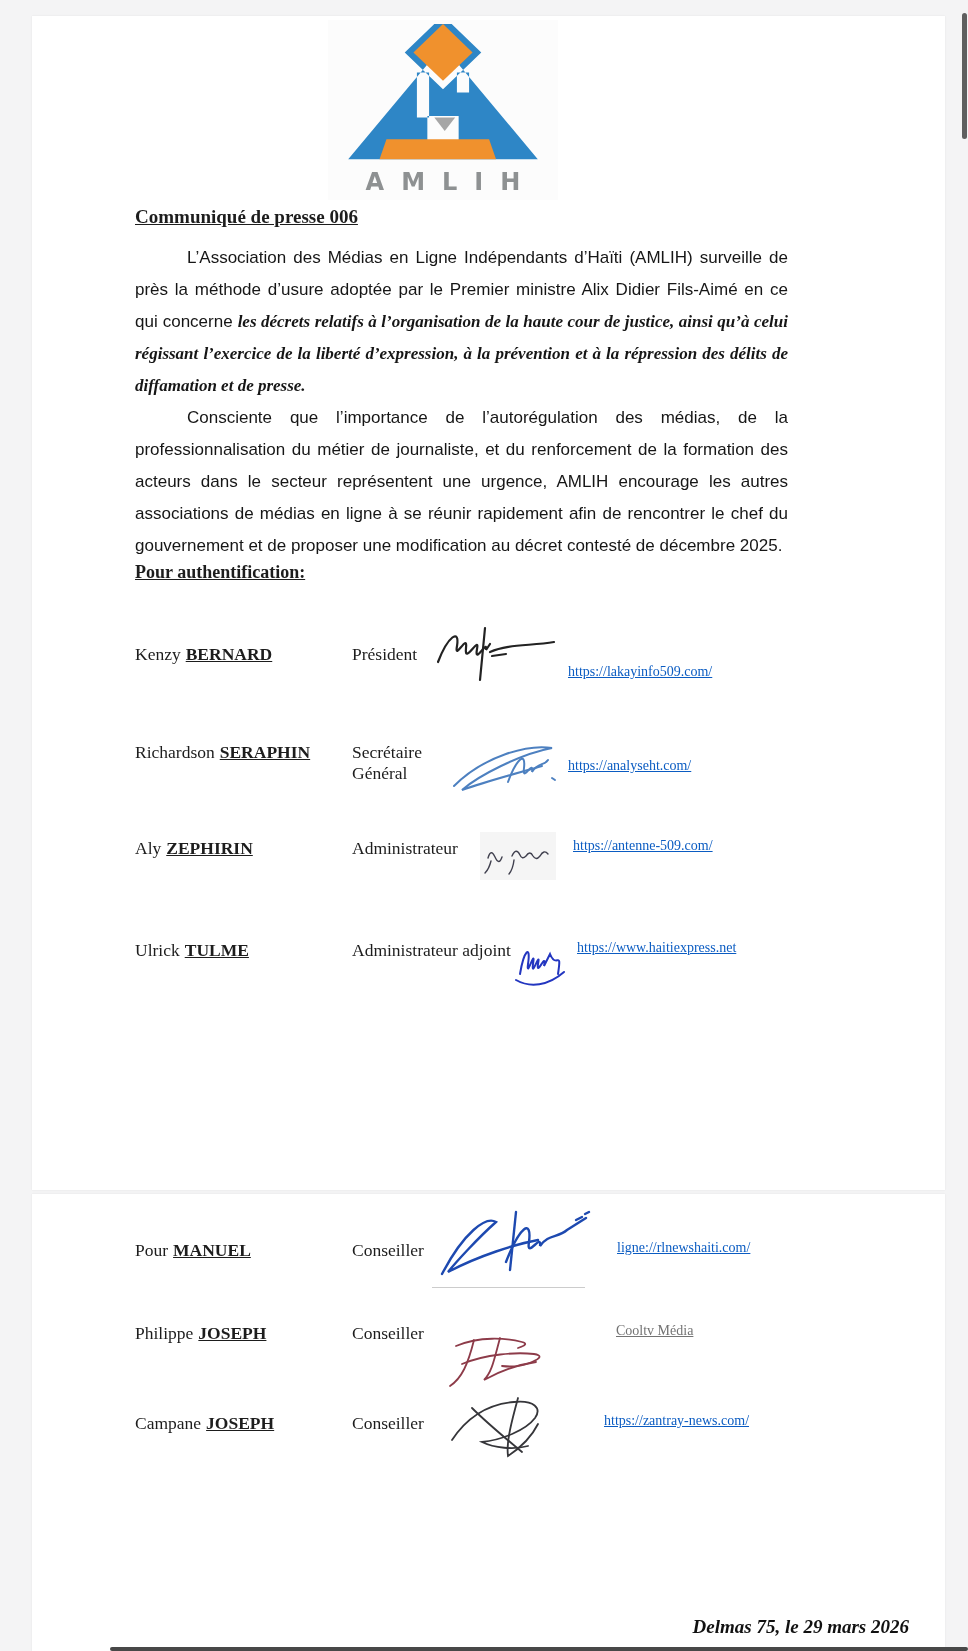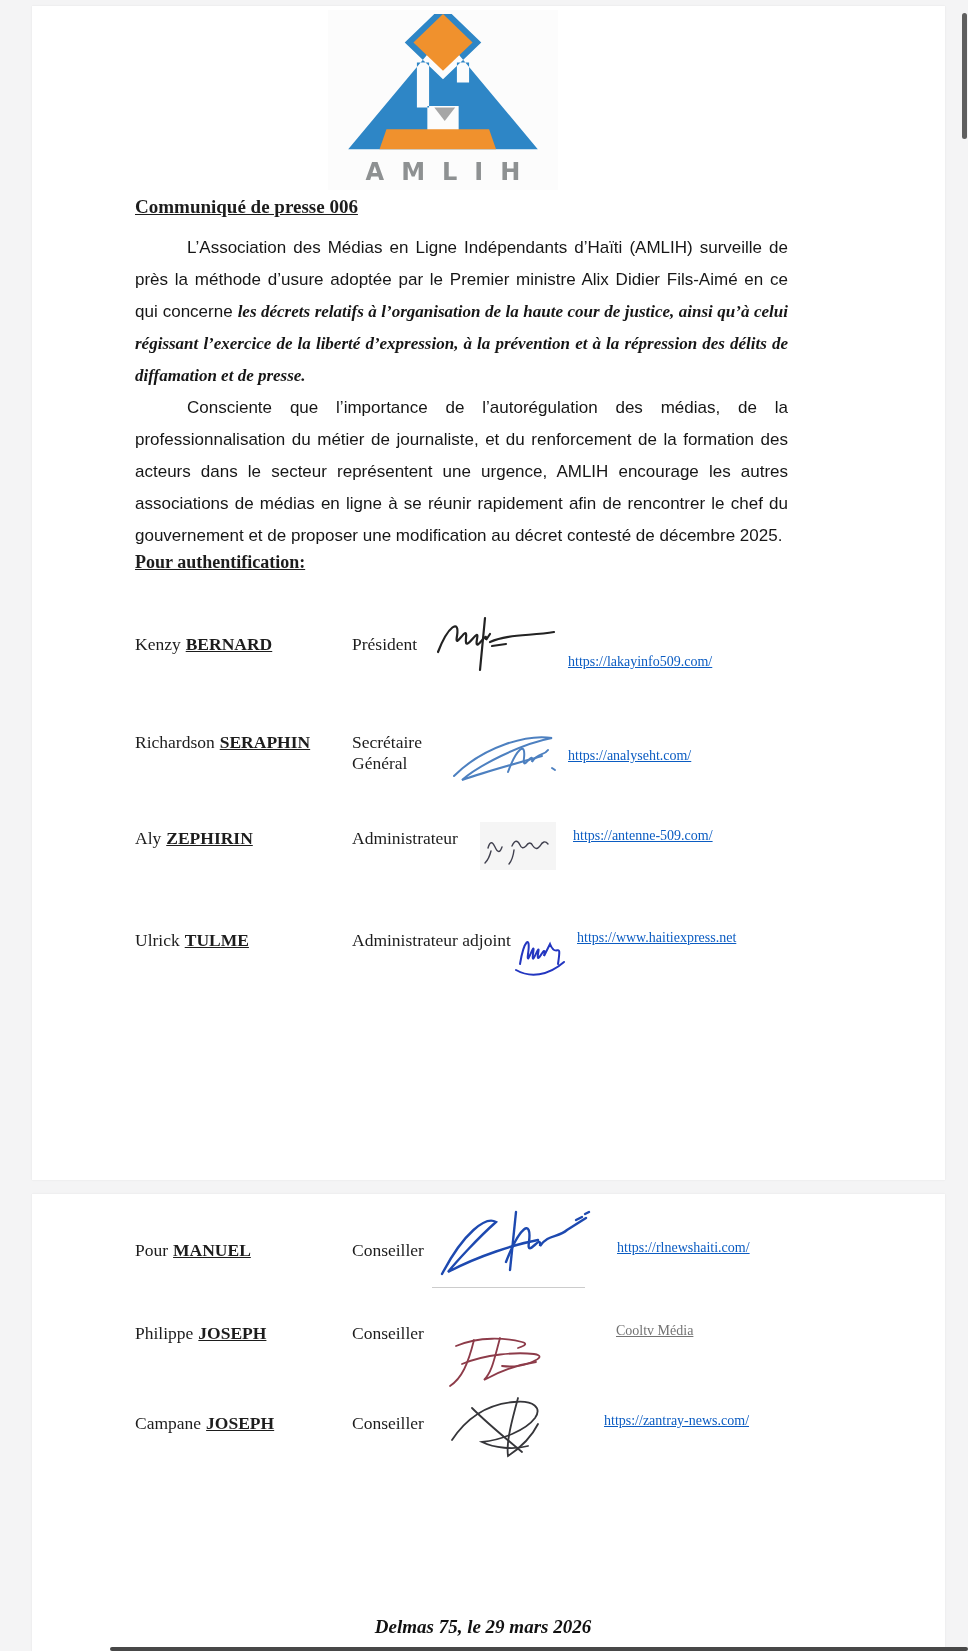--- a/index.html
+++ b/index.html
@@ -6,21 +6,21 @@
   .screen {
     position:relative; width:968px; height:1651px;
     background:#f4f4f5; overflow:hidden;
     font-family:"Liberation Serif", serif;
     color:#1d1d1d;
   }
   .page {
     position:absolute; left:32px; width:913px; background:#ffffff;
     box-shadow:0 0 2px rgba(0,0,0,0.07);
   }
-  #page1 { top:6px; height:1174px; }
+  #page1 { top:16px; height:1174px; }
   #page2 { top:1194px; height:457px; }
 
   
   .logo-box { position:absolute; left:296px; top:4px; width:230px; height:180px;
     background:#fcfcfc; text-align:center; }
   .logo-box svg { display:block; margin:4px auto 0; }
   .logo-word {
     font-family:"DejaVu Sans", sans-serif; font-size:24px; font-weight:600;
     color:#8e9192; letter-spacing:17px; padding-left:17px; margin-top:2px;
   }
@@ -40,21 +40,21 @@
   .emph { font-family:"Liberation Serif", serif; font-weight:bold; font-style:italic; }
 
   .s-name { position:absolute; left:103px; font-size:17.5px; white-space:nowrap; }
   .s-name b { margin-left:5px;text-decoration:underline; }
   .s-title { position:absolute; left:320px; font-size:17.5px; line-height:21px; }
   .s-link  { position:absolute; font-size:14px; color:#0b5cc2; text-decoration:underline;
              white-space:nowrap; cursor:pointer; }
   .sig { position:absolute; }
 
   .dateline {
-    position:absolute; left:16px; top:422px; width:870px; text-align:center;
+    position:absolute; left:7px; top:422px; width:870px; text-align:right;
     font-size:19px; font-weight:bold; font-style:italic; color:#111;
   }
 
   .vscroll-thumb {
     position:absolute; right:1px; top:13px; width:5px; height:126px;
     background:#5f5f5f; border-radius:3px;
   }
   .hscroll-thumb {
     position:absolute; left:110px; bottom:0; width:858px; height:4px;
     background:#484848; border-radius:2px;
@@ -143,21 +143,21 @@
     <span class="s-title" style="top:46px;width:200px">Conseiller</span>
     <svg class="sig" style="left:398px;top:10px" width="162" height="86" viewBox="0 0 162 86">
       <g fill="none" stroke="#1d49b0" stroke-width="2.4" stroke-linecap="round">
         <path d="M12,70 C34,28 56,12 66,18 C48,34 26,58 18,68 C48,52 86,40 108,36"></path>
         <path d="M76,58 C90,22 102,14 99,38 C96,56 112,28 110,42 C118,30 128,34 137,26 L156,14"></path>
         <path d="M86,8 L80,66"></path>
         <path d="M146,16 l6,-3 M155,10 l4,-2"></path>
       </g>
     </svg>
     <div class="sig-underline" style="left:400px;top:93px;width:153px"></div>
-    <a class="s-link" style="left:585px;top:46px">https://rlnewshaiti.com/</a>
+    <a class="s-link" style="left:585px;top:46px">ligne://rlnewshaiti.com/</a>
 
     <span class="s-name" style="top:129px"><span>Philippe</span><b>JOSEPH</b></span>
     <span class="s-title" style="top:129px;width:200px">Conseiller</span>
     <svg class="sig" style="left:406px;top:126px" width="138" height="70" viewBox="0 0 138 70">
       <g fill="none" stroke="#8d3b49" stroke-width="1.8" stroke-linecap="round">
         <path d="M18,26 C42,16 68,18 84,22 q8,2 -4,6"></path>
         <path d="M24,44 C48,34 78,32 96,34 q12,2 -2,8 q-14,6 -30,4"></path>
         <path d="M36,20 C30,44 24,58 12,66"></path>
         <path d="M62,18 C56,40 54,52 46,60 C64,50 84,44 98,42"></path>
       </g>

